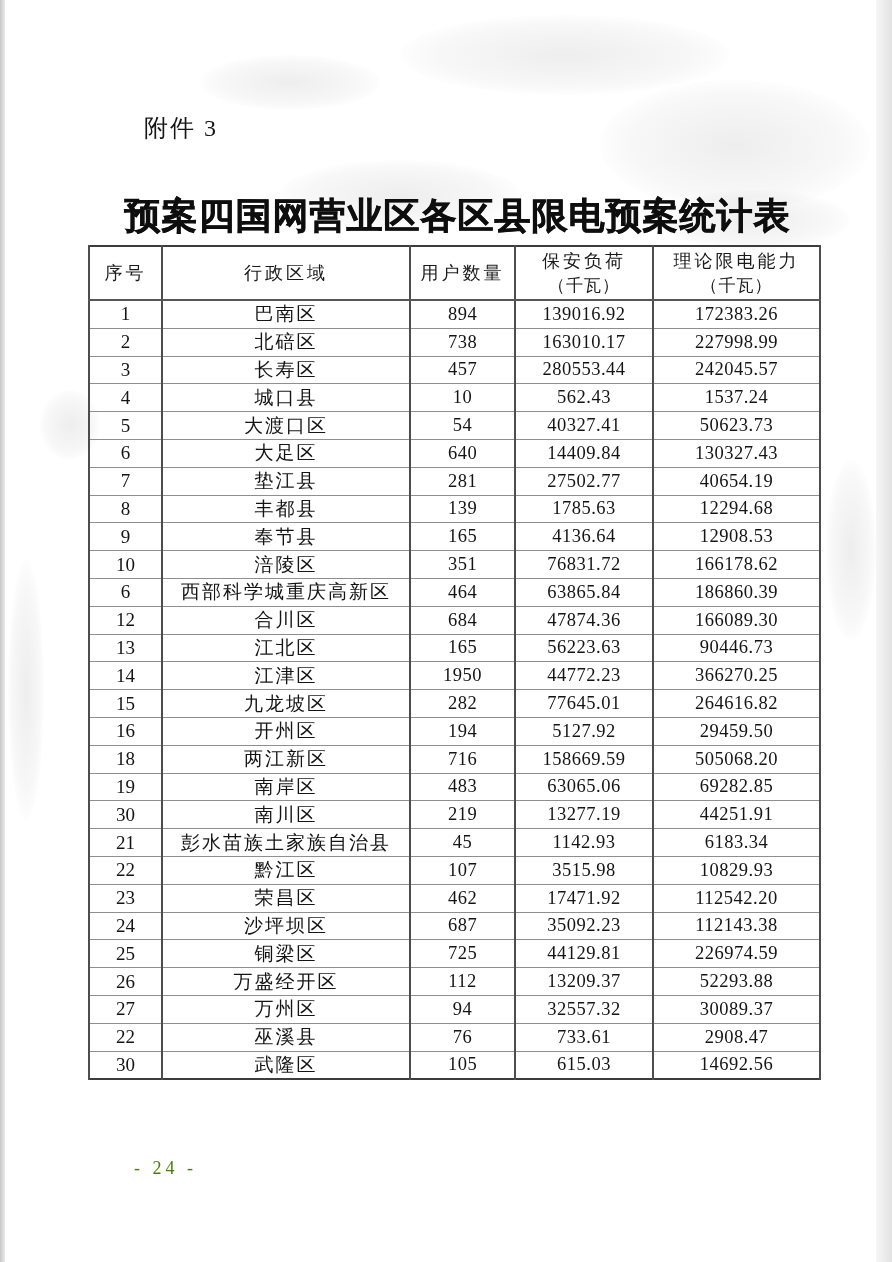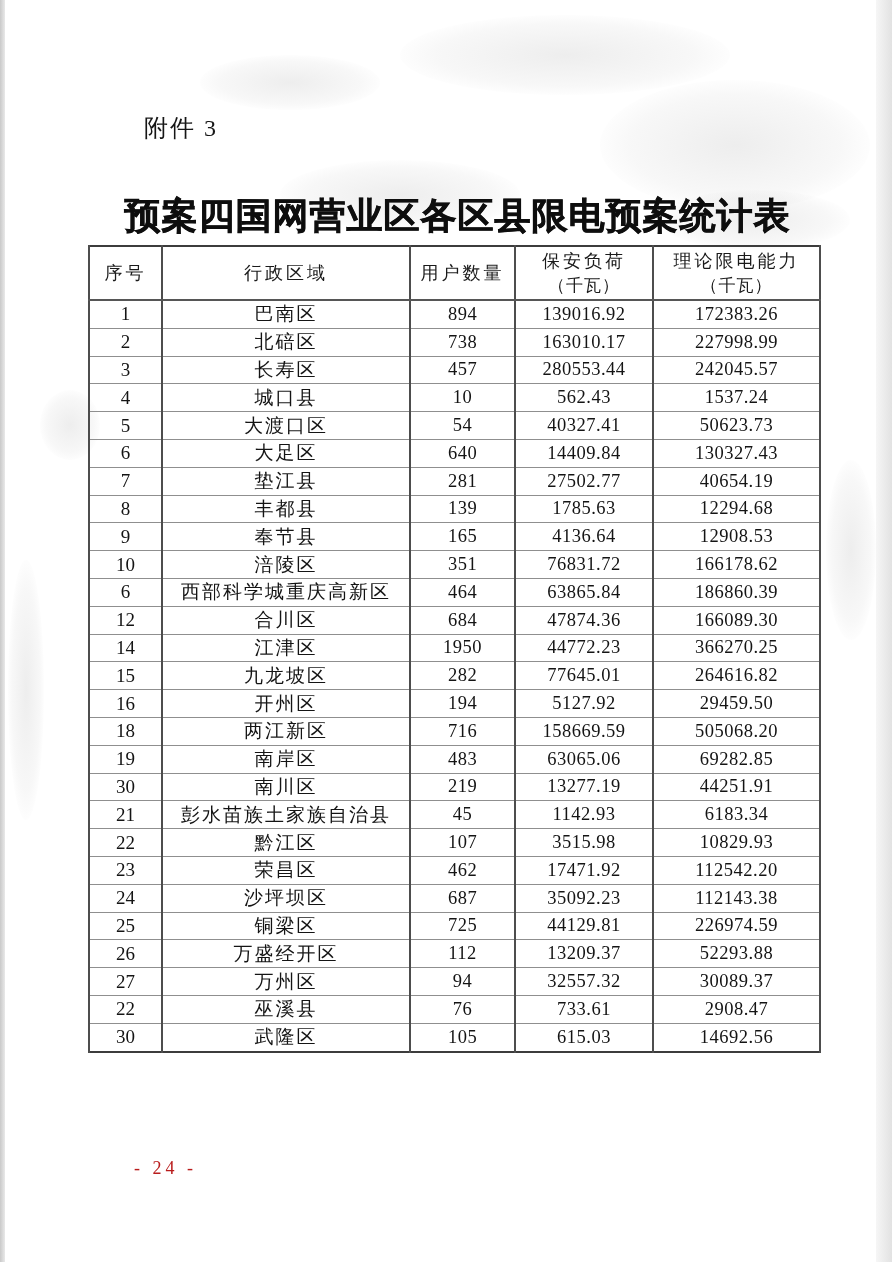--- a/index.html
+++ b/index.html
@@ -106,21 +106,21 @@
     color: #141414;
   }
   table.stats tbody td.c-region { letter-spacing: 2px; }
   table.stats tbody td.c-num { font-size: 18.5px; letter-spacing: 0.5px; }
   .page-number {
     position: absolute;
     left: 134px;
     top: 1158px;
     font-size: 18px;
     letter-spacing: 4px;
-    color: #b91c1c;
+    color: #4d7c0f;
   }
 </style>
 </head>
 <body>
 
 <div class="page">
 
   <div class="edge-left"></div>
   <div class="edge-right"></div>
   <div class="blob b1"></div>
@@ -244,20 +244,27 @@
           <td class="c-num">186860.39</td>
         </tr>
         <tr>
           <td class="c-idx">12</td>
           <td class="c-region">合川区</td>
           <td class="c-num">684</td>
           <td class="c-num">47874.36</td>
           <td class="c-num">166089.30</td>
         </tr>
         <tr>
+          <td class="c-idx">13</td>
+          <td class="c-region">江北区</td>
+          <td class="c-num">165</td>
+          <td class="c-num">56223.63</td>
+          <td class="c-num">90446.73</td>
+        </tr>
+        <tr>
           <td class="c-idx">14</td>
           <td class="c-region">江津区</td>
           <td class="c-num">1950</td>
           <td class="c-num">44772.23</td>
           <td class="c-num">366270.25</td>
         </tr>
         <tr>
           <td class="c-idx">15</td>
           <td class="c-region">九龙坡区</td>
           <td class="c-num">282</td>

